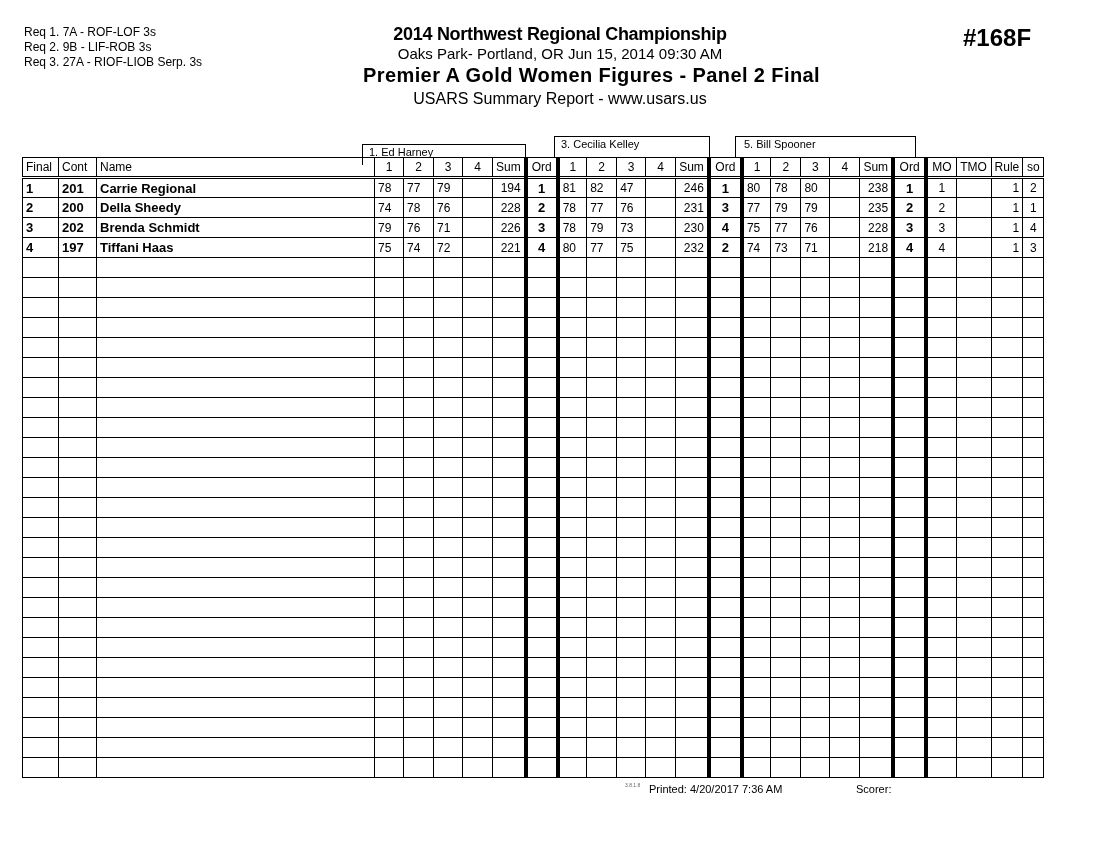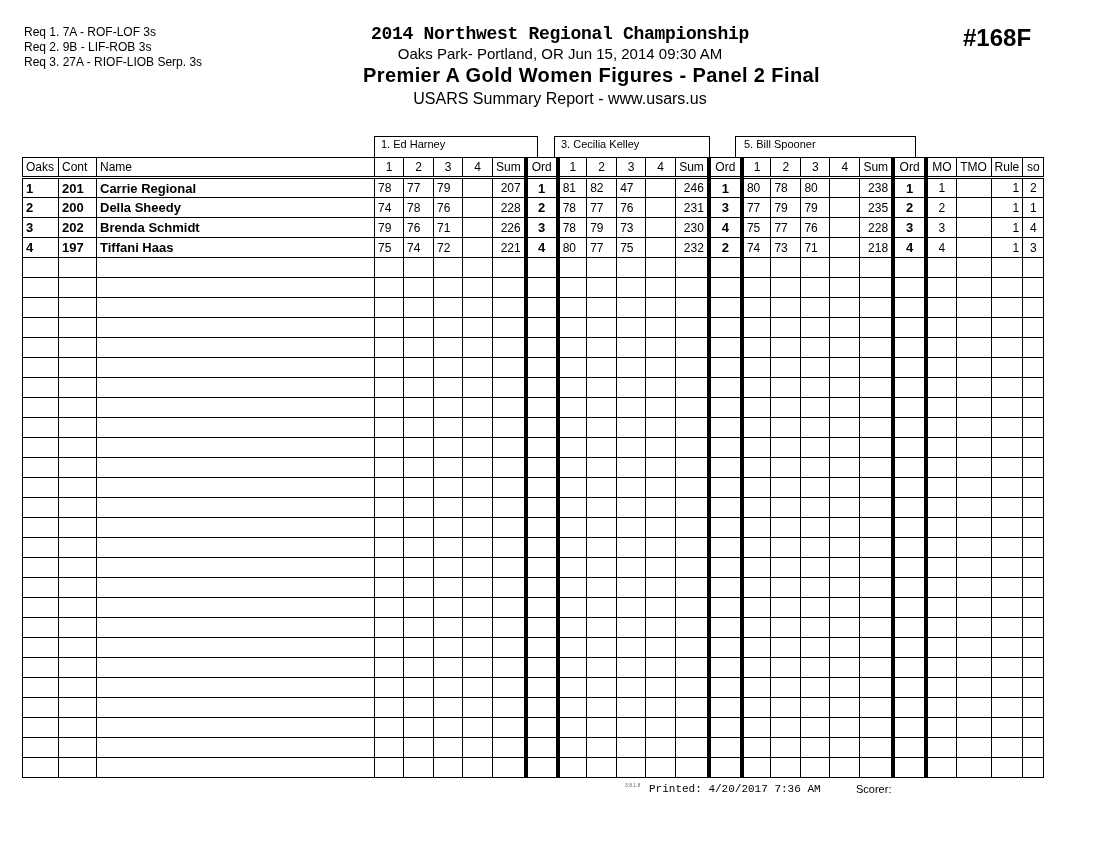--- a/index.html
+++ b/index.html
@@ -2,60 +2,60 @@
 <html><head>
 <meta charset="utf-8">
 <style>
   html, body { margin: 0; padding: 0; background: #ffffff; }
   body { width: 1100px; height: 850px; position: relative; overflow: hidden;
          font-family: "Liberation Sans", sans-serif; color: #000; }
   .abs { position: absolute; }
   .reqs { left: 24px; top: 25px; font-size: 12px; line-height: 15px; }
   .reqs div { white-space: nowrap; }
   .center { position: absolute; left: 300px; width: 520px; text-align: center; white-space: nowrap; }
-  .title1 { top: 24px; font-size: 18px; font-weight: bold; letter-spacing: -0.3px; font-family: Liberation Mono, monospace; }
+  .title1 { top: 24px; font-size: 18px; font-weight: bold; letter-spacing: -0.3px; }
   .title2 { top: 45px; font-size: 15px; text-align: center; }
   .title3 { top: 64px; font-size: 20px; font-weight: bold; letter-spacing: 0.4px; text-align: right; }
   .title4 { top: 90px; font-size: 16px; }
   .event-no { left: 963px; top: 24px; font-size: 24px; font-weight: bold; }
 
   
   .judge-box { position: absolute; top: 136px; height: 21px; border: 1px solid #000; border-bottom: none;
                font-size: 11px; line-height: 14px; padding-left: 6px; box-sizing: border-box; }
 
   table.grid { position: absolute; left: 22px; top: 157px; border-collapse: collapse; table-layout: fixed; }
   table.grid td { border: 1px solid #000; height: 19px; padding: 0 3px; font-size: 12px; white-space: nowrap;
                   overflow: hidden; box-sizing: border-box; }
   table.grid tr.hdr td { height: 20px; border-bottom: 3px double #000; }
   table.grid td.c { text-align: center; }
   table.grid td.r { text-align: right; }
   table.grid td.b { font-weight: bold; font-size: 13px; }
   table.grid td.thickL { border-left: 4px solid #000; }
   table.grid tr.data td { height: 20px; }
 
   .footer-ver { left: 625px; top: 782px; font-size: 5px; color: #666; }
-  .footer-printed { left: 649px; top: 783px; font-size: 11px; font-family: Liberation Mono, monospace; }
+  .footer-printed { left: 649px; top: 783px; font-size: 11px; }
   .footer-scorer { left: 856px; top: 783px; font-size: 11px; }
 </style>
 </head>
 <body>
 
 <div class="abs reqs">
   <div>Req  1.  7A - ROF-LOF 3s</div>
   <div>Req  2.  9B - LIF-ROB 3s</div>
   <div>Req  3.  27A - RIOF-LIOB Serp. 3s</div>
 </div>
 
 <div class="center title1">2014 Northwest Regional Championship</div>
 <div class="center title2">Oaks Park- Portland, OR  Jun 15, 2014  09:30 AM</div>
 <div class="center title3">Premier A Gold Women Figures - Panel 2 Final</div>
 <div class="center title4">USARS Summary Report - www.usars.us</div>
 <div class="abs event-no">#168F</div>
 
-<div class="judge-box" style="left:374px;width:164px;">1.  Ed Harney</div>
+<div class="judge-box" style="left:362px;width:164px;margin-top:8px;">1.  Ed Harney</div>
 <div class="judge-box" style="left:554px;width:156px;">3.  Cecilia Kelley</div>
 <div class="judge-box" style="left:735px;width:181px;padding-left:8px;">5.  Bill Spooner</div>
 
 <table class="grid">
   <colgroup>
     <col style="width:36px">
       <col style="width:38px">
       <col style="width:278px">
     <col style="width:29px">
       <col style="width:30px">
@@ -75,21 +75,21 @@
       <col style="width:30px">
       <col style="width:30px">
       <col style="width:33px">
     <col style="width:30px">
       <col style="width:35px">
       <col style="width:31px">
       <col style="width:21px">
   </colgroup>
   <tbody id="tbody">
     <tr class="hdr">
-      <td>Oaks</td>
+      <td>Final</td>
       <td>Cont</td>
       <td>Name</td>
 
       <td class="c">1</td>
       <td class="c">2</td>
       <td class="c">3</td>
       <td class="c">4</td>
       <td class="c">Sum</td>
       <td class="c thickL">Ord</td>
 
@@ -113,21 +113,21 @@
       <td class="c">so</td>
     </tr>
   <tr class="data">
         <td class="b">1</td>
         <td class="b">201</td>
         <td class="b">Carrie Regional</td>
         <td>78</td>
         <td>77</td>
         <td>79</td>
         <td></td>
-        <td class="r">207</td>
+        <td class="r">194</td>
         <td class="c b thickL">1</td>
         <td class="thickL">81</td>
         <td>82</td>
         <td>47</td>
         <td></td>
         <td class="r">246</td>
         <td class="c b thickL">1</td>
         <td class="thickL">80</td>
         <td>78</td>
         <td>80</td>

